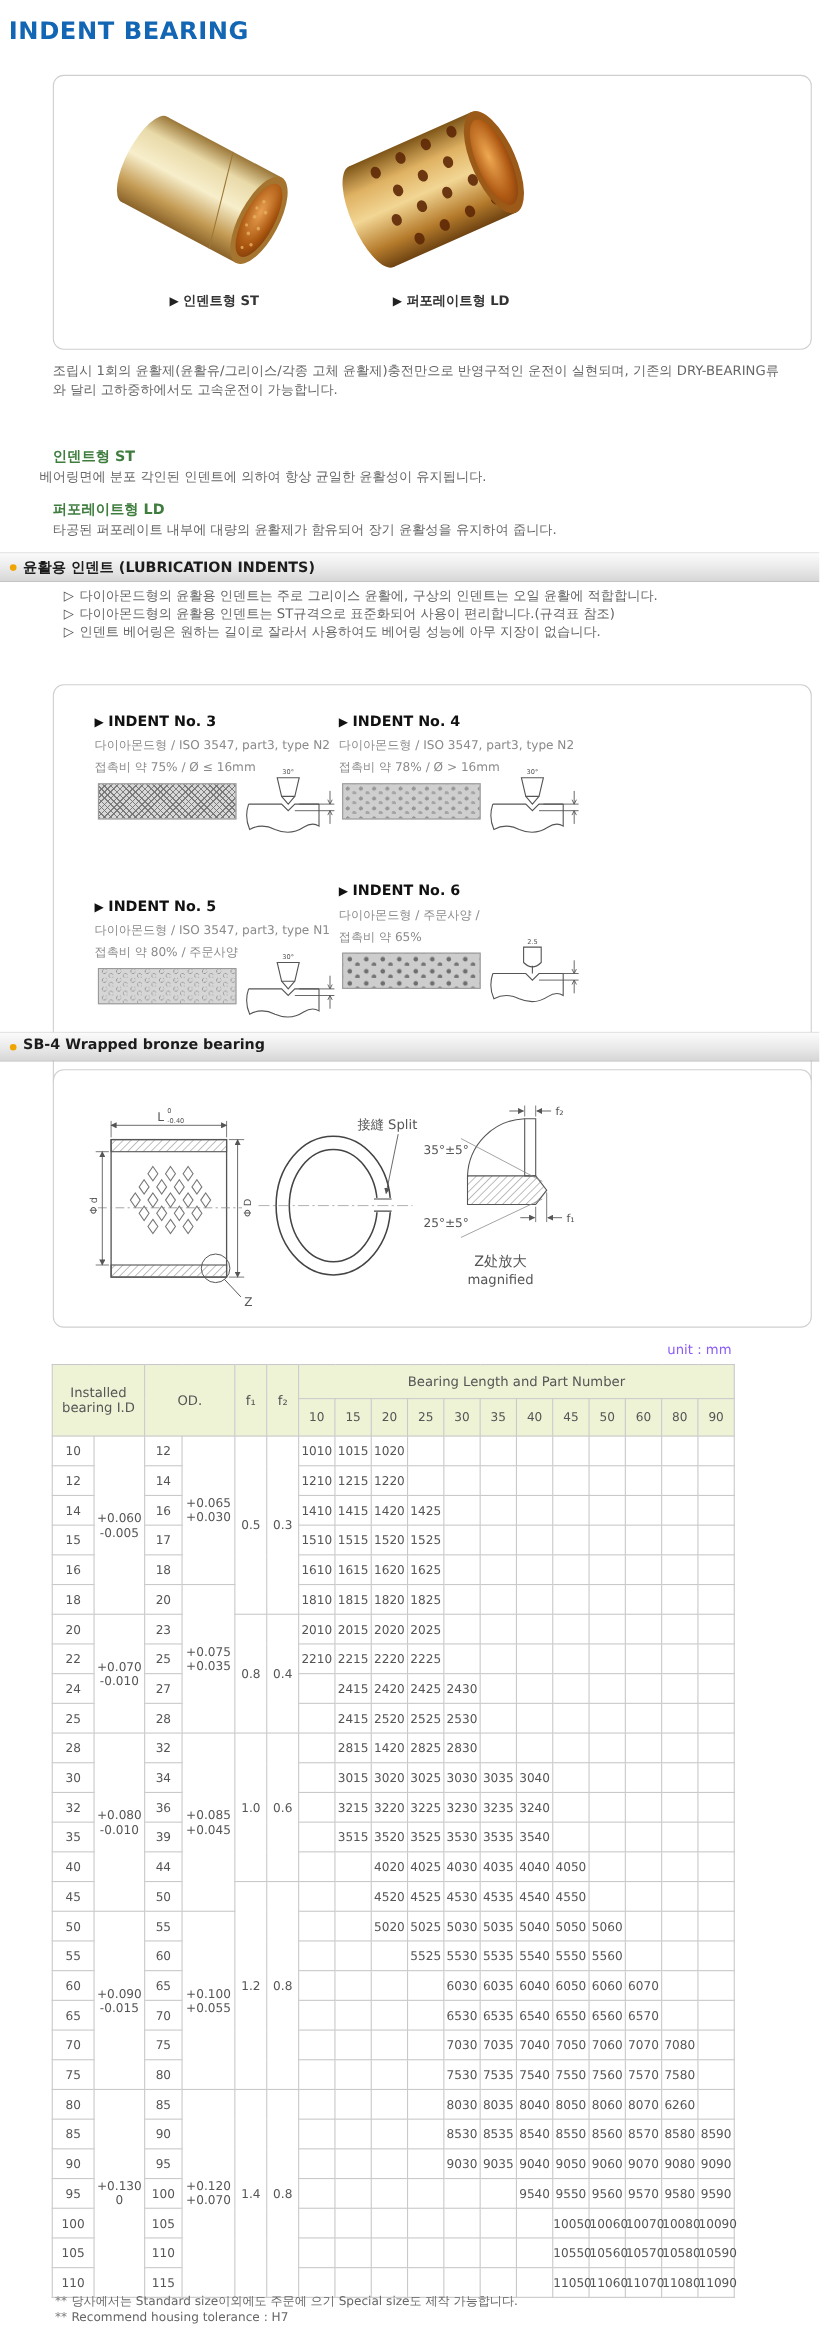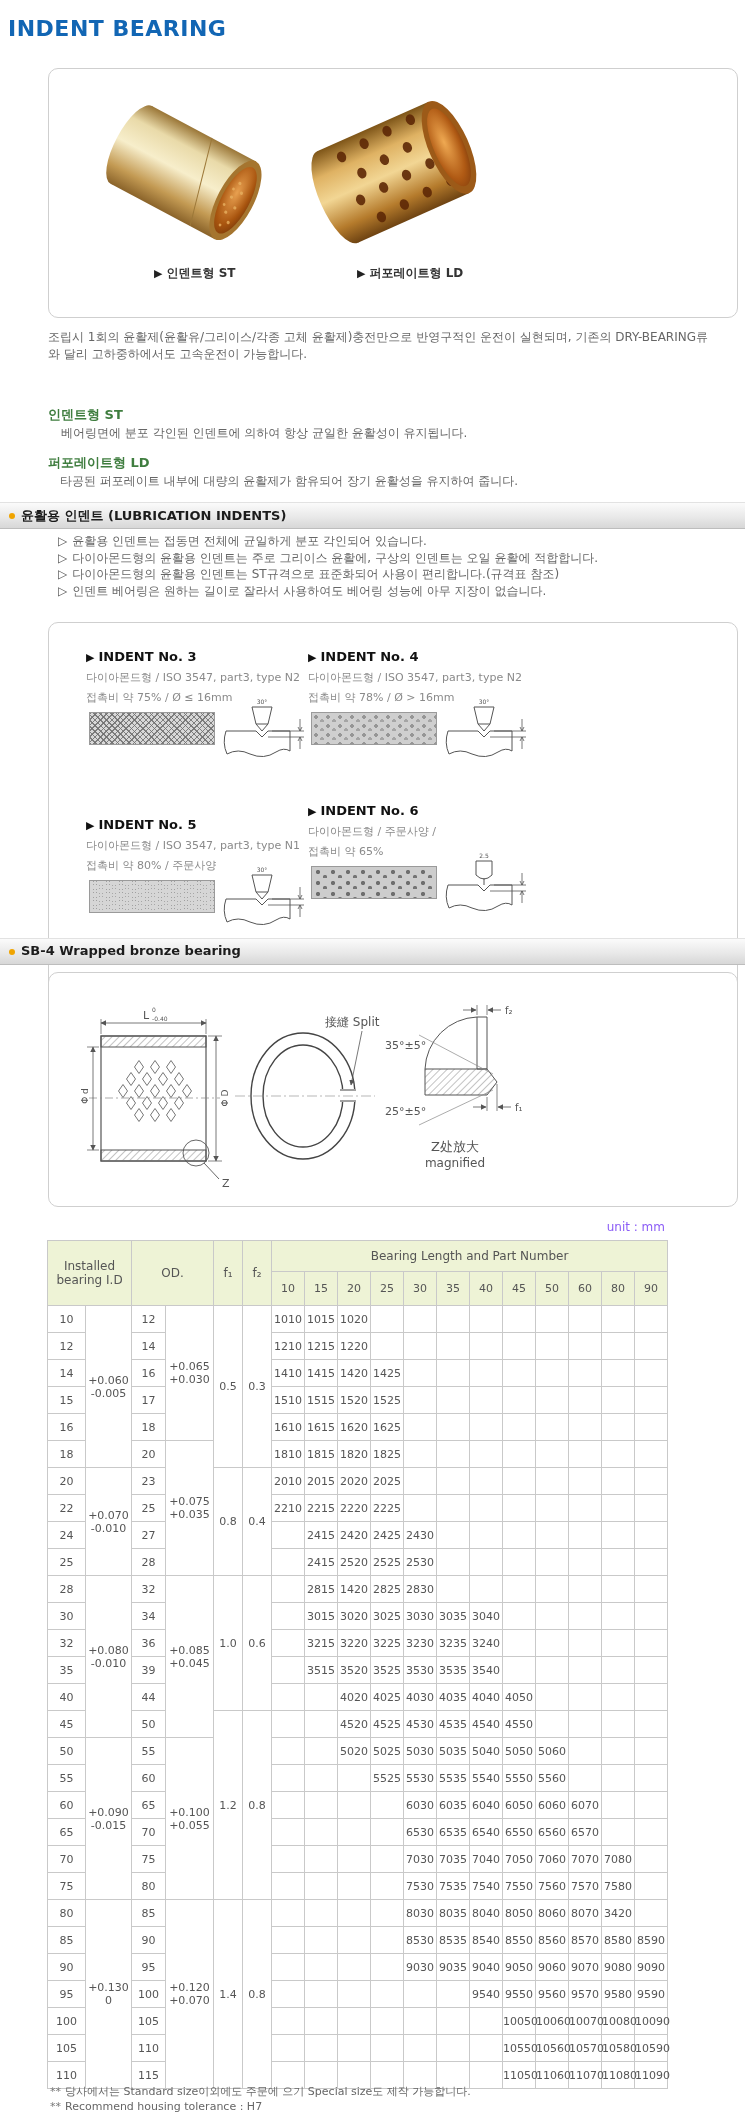--- a/index.html
+++ b/index.html
@@ -164,31 +164,30 @@
   <div class="abs photo-caption" style="left:308px;top:196px;">
     <span class="mk">▶</span><span>퍼포레이트형 LD</span>
   </div>
 </div>
 
 <div class="abs intro">
   <p>조립시 1회의 윤활제(윤활유/그리이스/각종 고체 윤활제)충전만으로 반영구적인 운전이 실현되며, 기존의 DRY-BEARING류와 달리 고하중하에서도 고속운전이 가능합니다.</p>
 </div>
 
 <div class="abs type-head" style="left:48px;top:406px;">인덴트형 ST</div>
-<div class="abs type-desc" style="left:61px;top:425px;">베어링면에 분포 각인된 인덴트에 의하여 항상 균일한 윤활성이 유지됩니다.</div>
+<div class="abs type-desc" style="left:36px;top:425px;">베어링면에 분포 각인된 인덴트에 의하여 항상 균일한 윤활성이 유지됩니다.</div>
 <div class="abs type-head" style="left:48px;top:454px;">퍼포레이트형 LD</div>
-<div class="abs type-desc" style="left:60px;top:473px;">타공된 퍼포레이트 내부에 대량의 윤활제가 함유되어 장기 윤활성을 유지하여 줍니다.</div>
+<div class="abs type-desc" style="left:48px;top:473px;">타공된 퍼포레이트 내부에 대량의 윤활제가 함유되어 장기 윤활성을 유지하여 줍니다.</div>
 
 <div class="abs section-bar" style="top:502px;">
   <span class="dot"></span>
   <span class="bar-label">윤활용 인덴트 (LUBRICATION INDENTS)</span>
 </div>
 
 <div class="abs bullet-list">
-  <div class="row"><span class="mk">▷</span><span>윤활용 인덴트는 접동면 전체에 균일하게 분포 각인되어 있습니다.</span></div>
   <div class="row"><span class="mk">▷</span><span>다이아몬드형의 윤활용 인덴트는 주로 그리이스 윤활에, 구상의 인덴트는 오일 윤활에 적합합니다.</span></div>
   <div class="row"><span class="mk">▷</span><span>다이아몬드형의 윤활용 인덴트는 ST규격으로 표준화되어 사용이 편리합니다.(규격표 참조)</span></div>
   <div class="row"><span class="mk">▷</span><span>인덴트 베어링은 원하는 길이로 잘라서 사용하여도 베어링 성능에 아무 지장이 없습니다.</span></div>
 </div>
 
 <div class="abs round-box" style="left:48px;top:622px;width:688px;height:368px;">
 
   <div class="panel" style="left:37px;top:26px;">
     <div class="panel-title"><span class="mk">▶</span><span>INDENT No. 3</span></div>
     <div class="panel-spec">다이아몬드형 / ISO 3547, part3, type N2</div>
@@ -786,21 +785,21 @@
           <td class="c-part"></td>
           <td class="c-part"></td>
           <td class="c-part"></td>
           <td class="c-part"></td>
           <td class="c-part">8030</td>
           <td class="c-part">8035</td>
           <td class="c-part">8040</td>
           <td class="c-part">8050</td>
           <td class="c-part">8060</td>
           <td class="c-part">8070</td>
-          <td class="c-part">3420</td>
+          <td class="c-part">6260</td>
           <td class="c-part"></td>
         </tr>
         <tr>
           <td class="c-id">85</td>
           <td class="c-od">90</td>
           <td class="c-part"></td>
           <td class="c-part"></td>
           <td class="c-part"></td>
           <td class="c-part"></td>
           <td class="c-part">8530</td>

